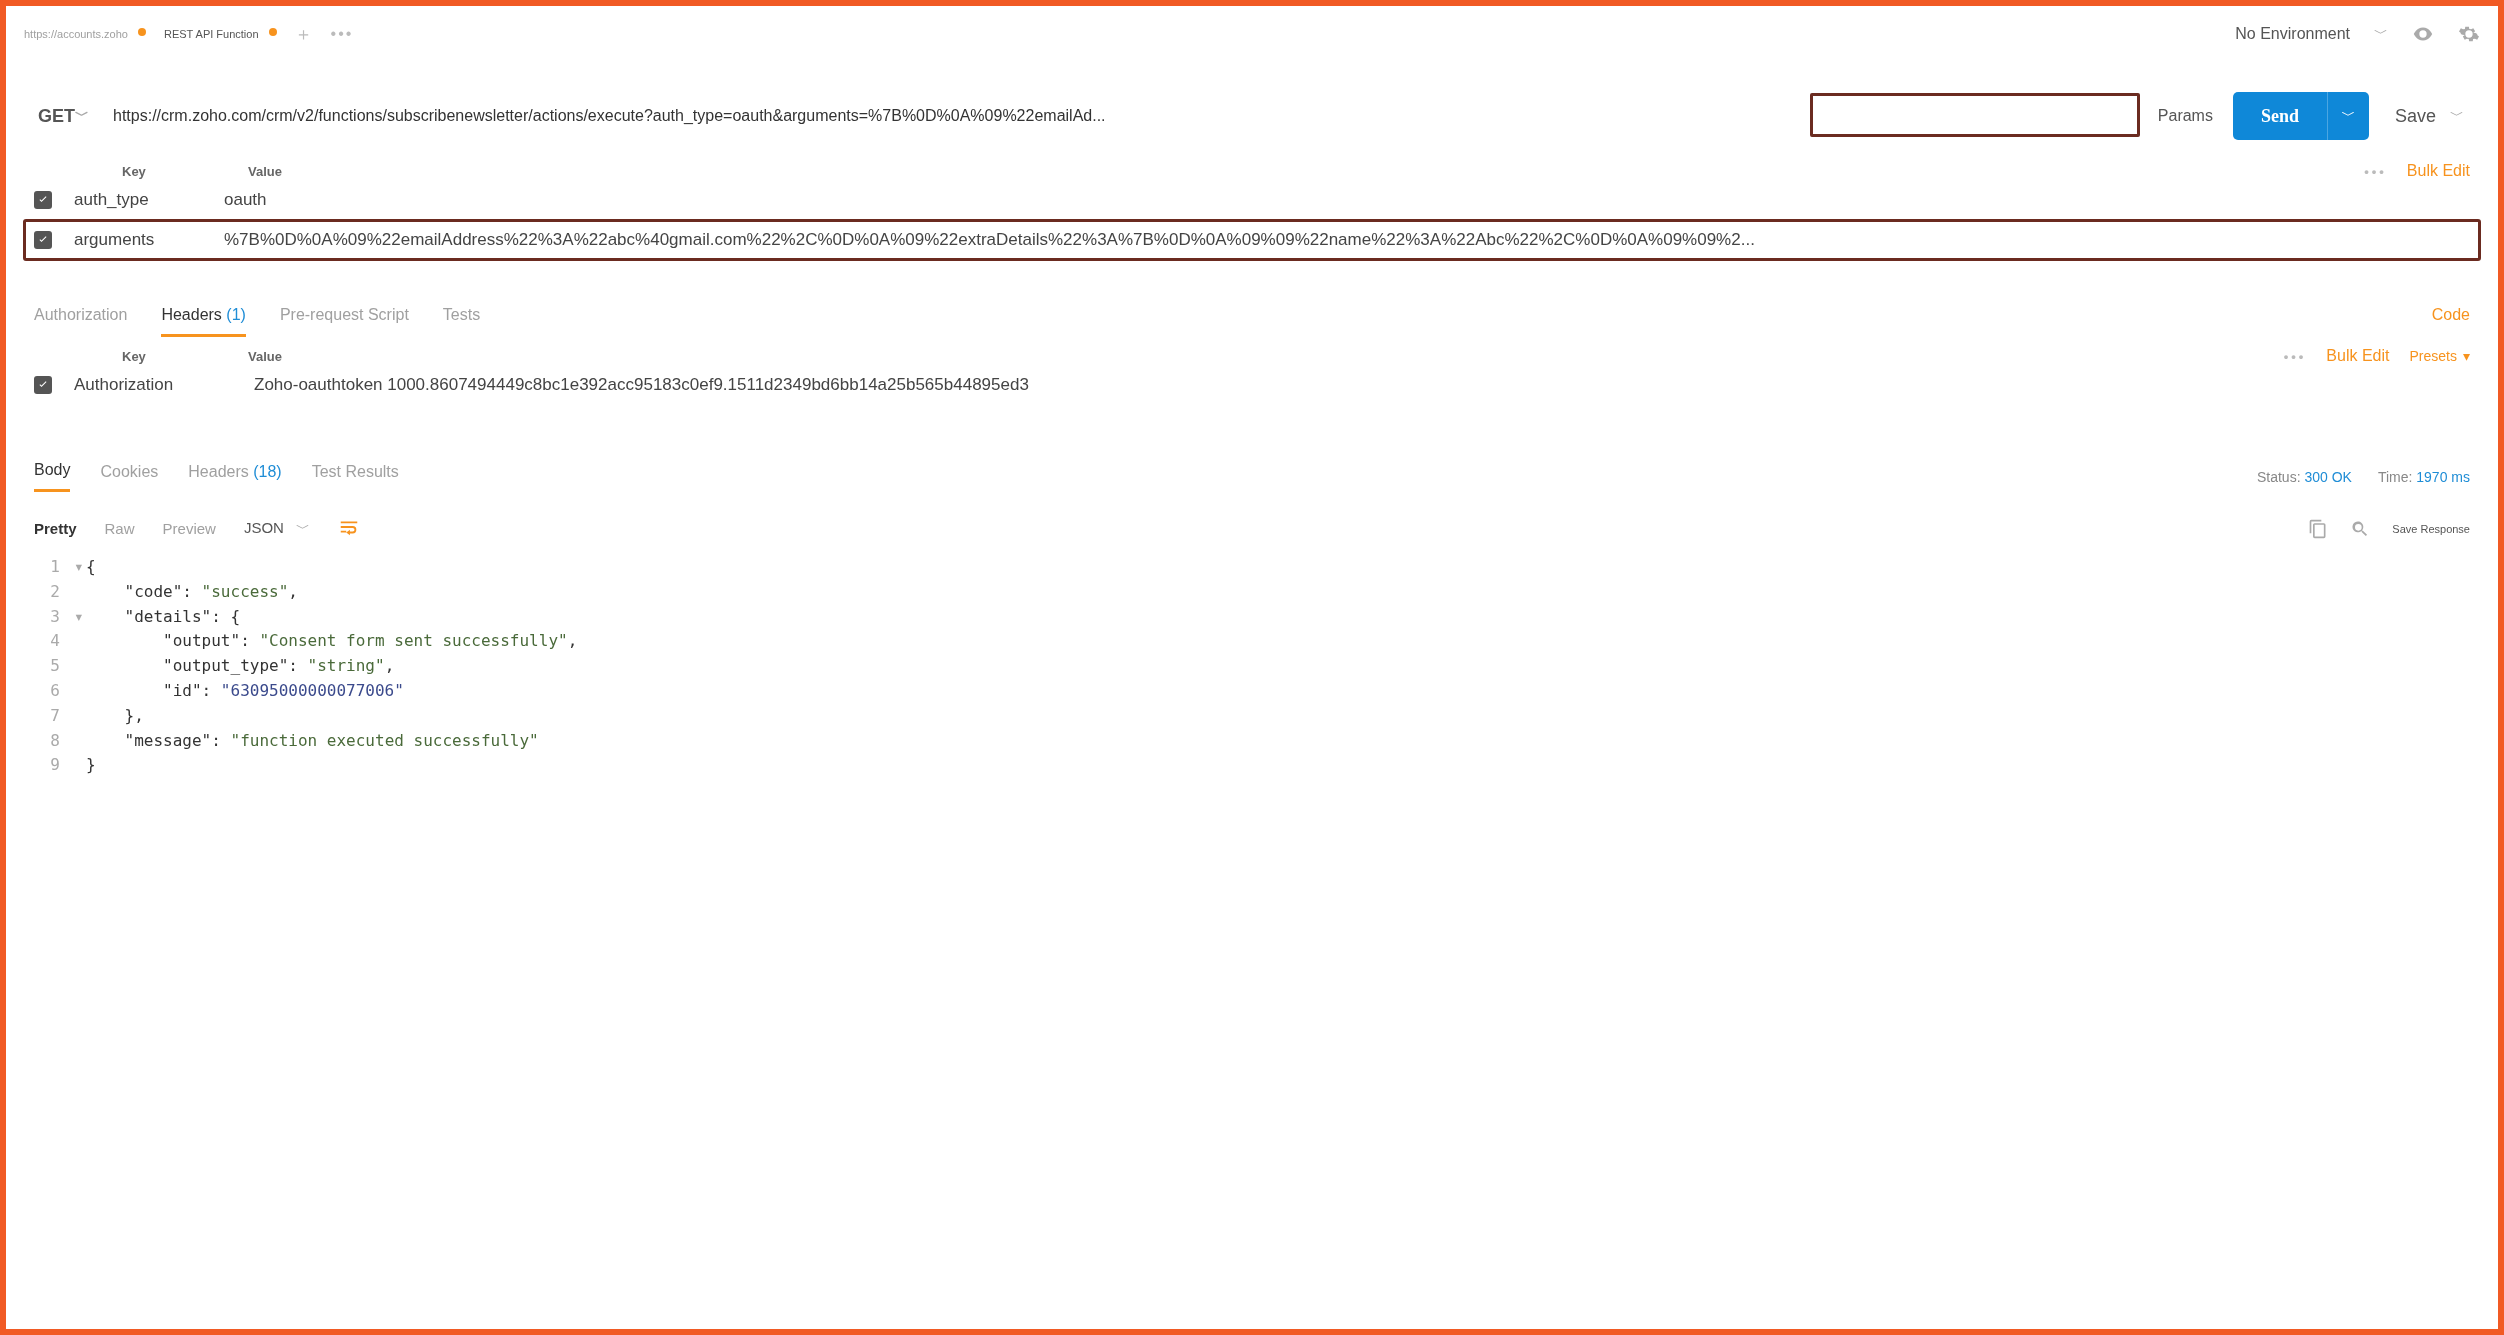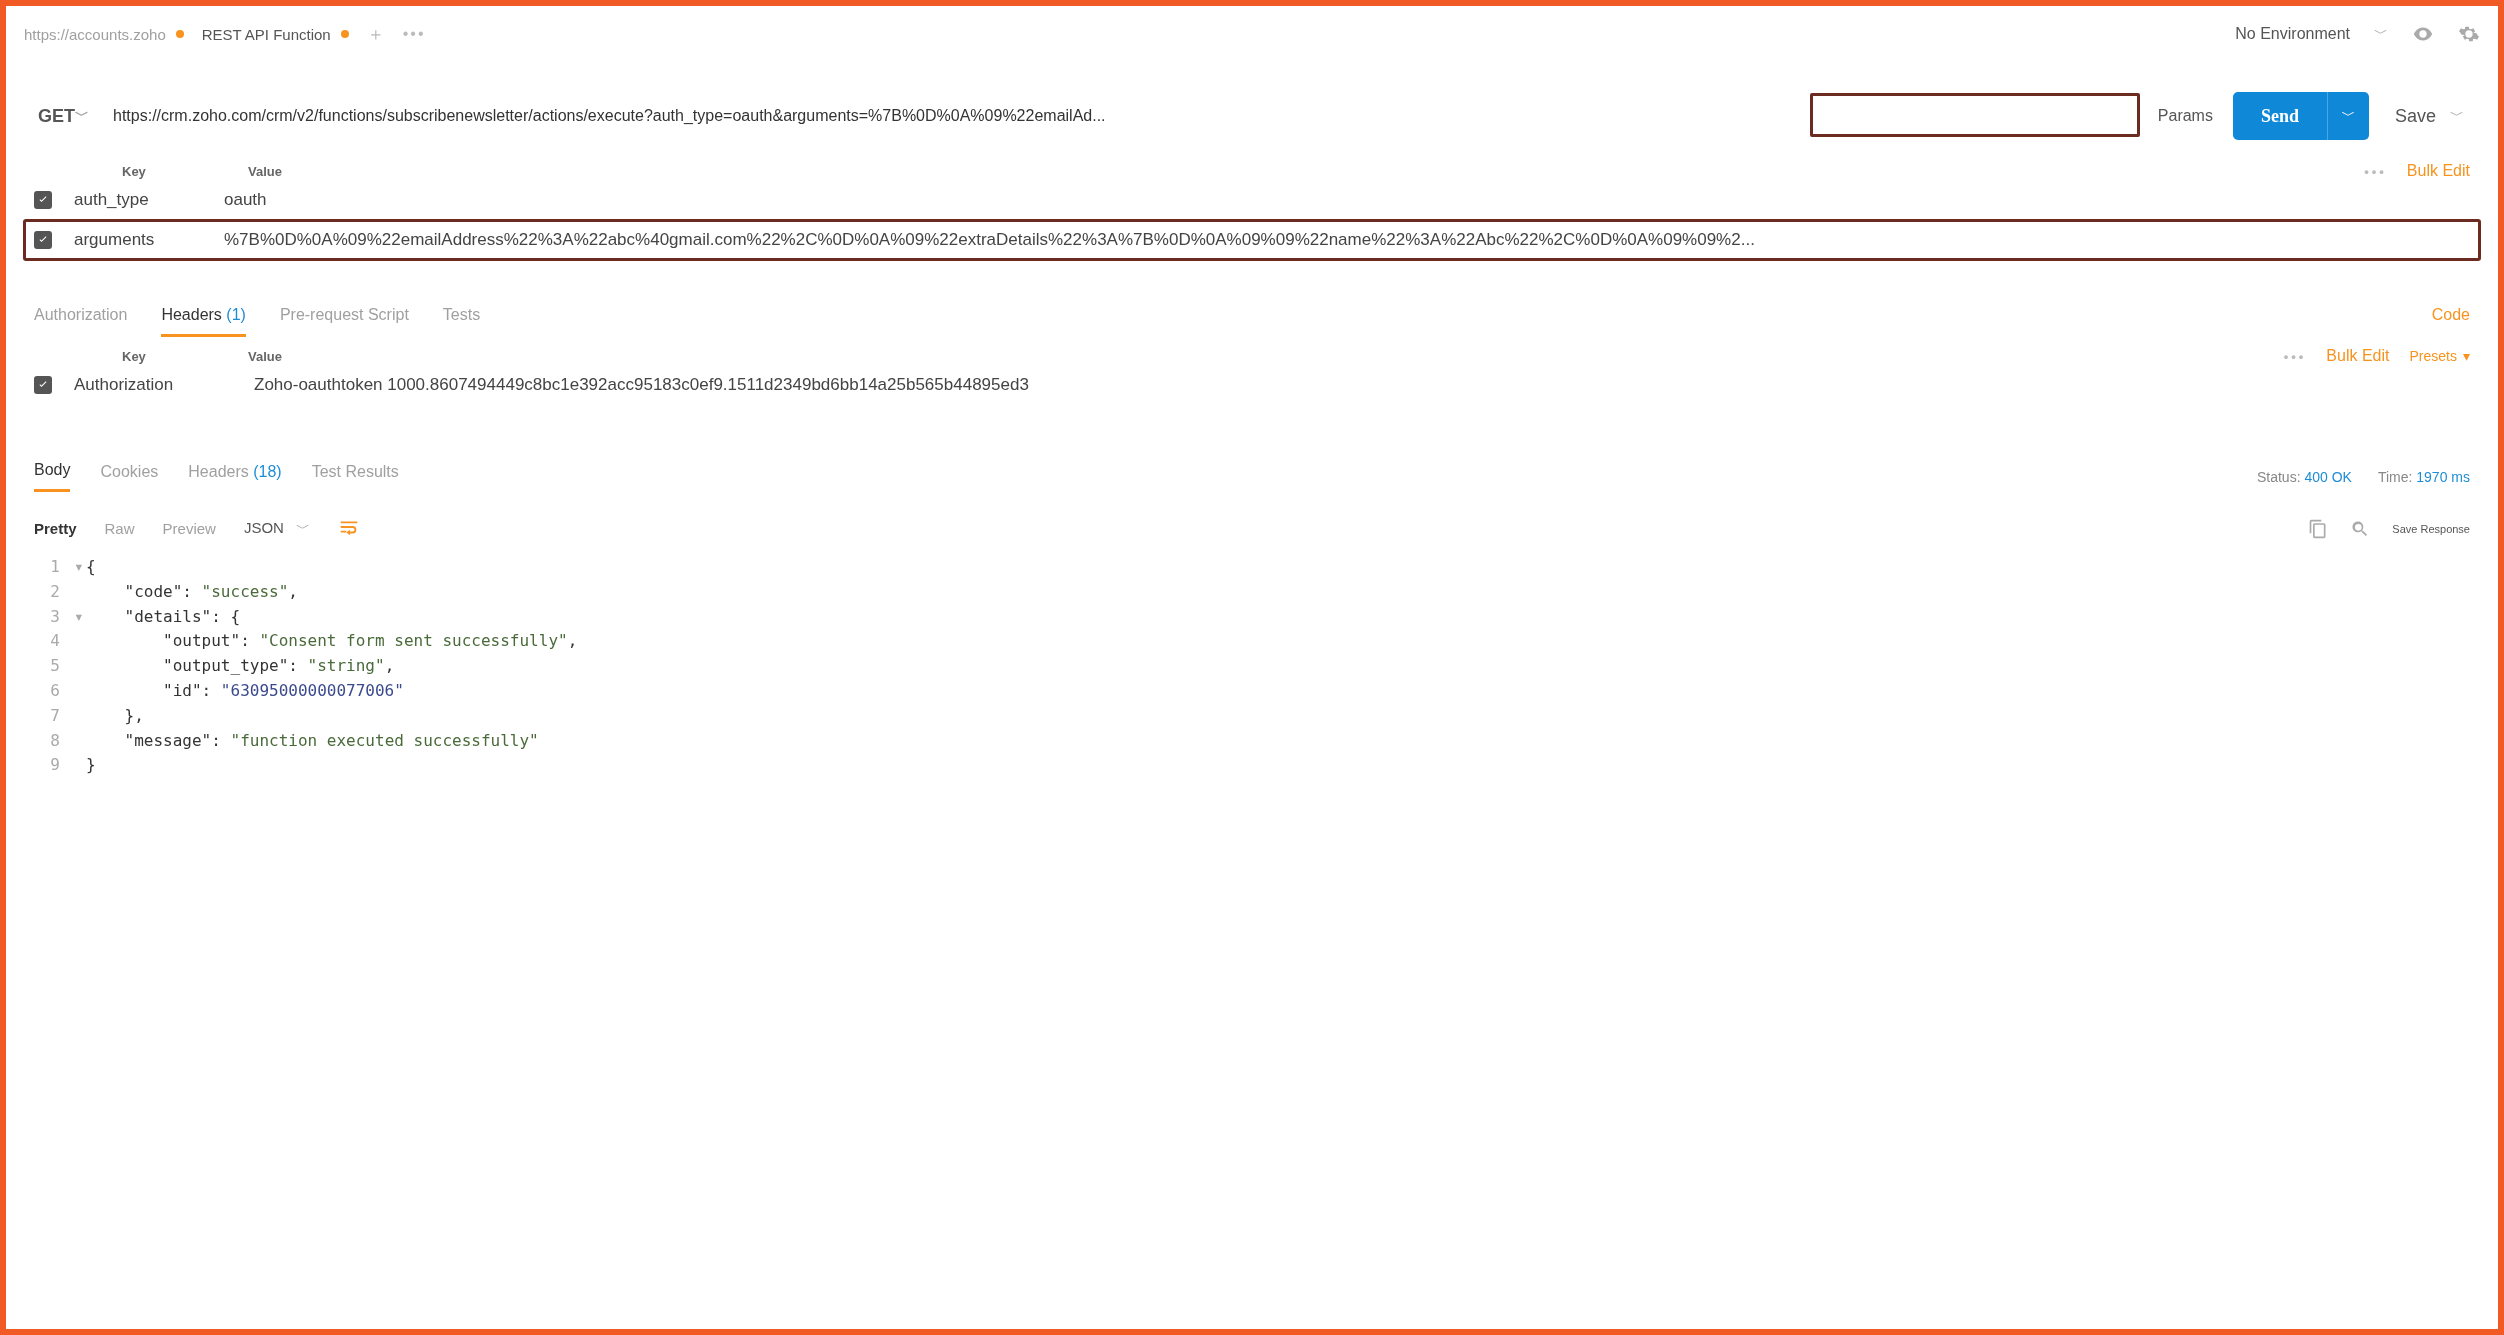--- a/index.html
+++ b/index.html
@@ -16,21 +16,21 @@
     min-height: 100%;
     padding: 10px 18px 40px 18px;
   }
   
   .topbar {
     display: flex;
     align-items: center;
     height: 36px;
   }
   .tabs { display: flex; align-items: center; gap: 18px; flex: 1; }
-  .tab { display: flex; align-items: center; gap: 10px; color: #a0a0a0; font-size: 15px; cursor: pointer; }
+  .tab { display: flex; align-items: flex-start; gap: 10px; color: #a0a0a0; font-size: 11px; cursor: pointer; }
   .tab.active { color: #555; }
   .dot { width: 8px; height: 8px; border-radius: 50%; background: #f7931e; display: inline-block; }
   .plus { color: #bbb; font-size: 18px; cursor: pointer; }
   .hmenu { color: #bbb; letter-spacing: 2px; font-size: 16px; cursor: pointer; }
   .env-group { margin-left: auto; display: flex; align-items: center; gap: 24px; color: #555; }
   .env-label { font-size: 16px; }
   .chev { color: #aaa; font-size: 14px; }
   .eye, .gear { color: #bbb; }
   .gear svg, .eye svg { display:block; }
 
@@ -268,21 +268,21 @@
 
   <div class="resp-tabs">
     <div class="resp-tab active"><span>Body</span></div>
     <div class="resp-tab"><span>Cookies</span></div>
     <div class="resp-tab">
       <span>Headers</span>
       <span class="count">(18)</span>
     </div>
     <div class="resp-tab"><span>Test Results</span></div>
     <div class="resp-meta">
-      <span><span>Status:</span> <span class="val">400 OK</span></span>
+      <span><span>Status:</span> <span class="val">300 OK</span></span>
       <span><span>Time:</span> <span class="val">1970 ms</span></span>
     </div>
   </div>
 
   <div class="body-toolbar">
     <span class="active">Pretty</span>
     <span>Raw</span>
     <span>Preview</span>
     <span style="color:#555;">
       <span>JSON</span>

